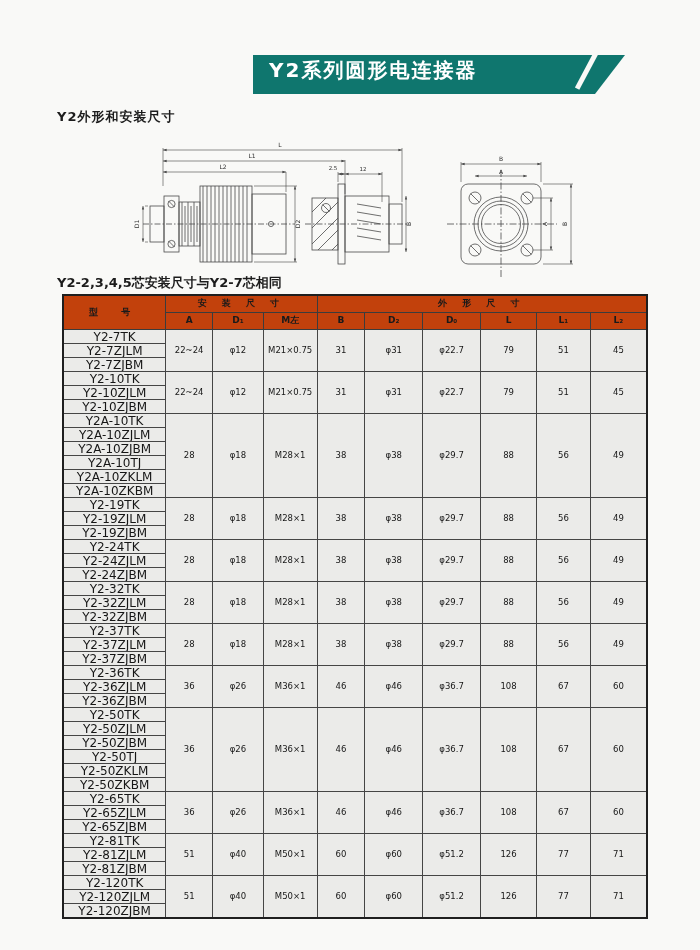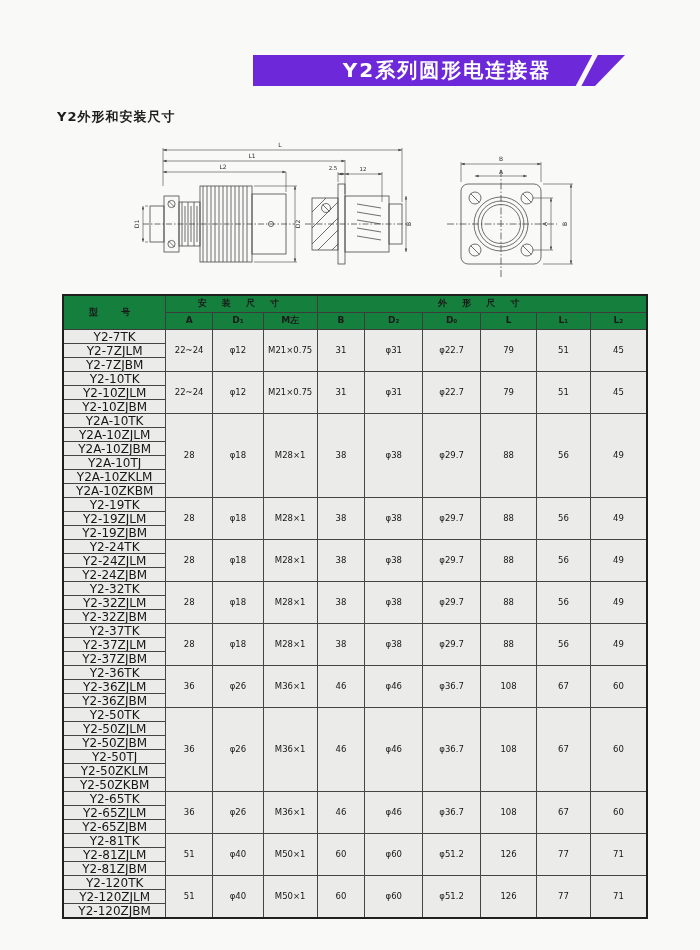--- a/index.html
+++ b/index.html
@@ -1,34 +1,34 @@
 <!DOCTYPE html>
 <html><head>
 <meta charset="utf-8">
 <style>
   html,body{margin:0;padding:0;}
   body{width:700px;height:950px;background:#ffffff;font-family:"DejaVu Sans","Liberation Sans",sans-serif;}
   .page{position:relative;width:700px;height:950px;background:#f9f9f7;overflow:hidden;}
 
   
-  .banner{position:absolute;left:253px;top:55px;width:372px;height:31px;background:#6d28d9;
-          clip-path:polygon(0 0,100% 0,calc(100% - 30px) 100%,0 100%);text-align:center;}
+  .banner{position:absolute;left:253px;top:55px;width:372px;height:39px;background:#0f766e;
+          clip-path:polygon(0 0,100% 0,calc(100% - 30px) 100%,0 100%);}
   .banner .slit{position:absolute;right:36px;top:-4px;width:5px;height:40px;background:#f9f9f7;transform:rotate(28deg);}
   .banner span{display:block;padding-left:16px;line-height:31px;font-size:20px;font-weight:bold;color:#ffffff;letter-spacing:2px;}
 
   .sec-title{position:absolute;left:57px;top:108px;font-size:13px;font-weight:bold;color:#1c1c1c;letter-spacing:1px;}
   .note-title{position:absolute;left:57px;top:274px;font-size:13px;font-weight:bold;color:#1c1c1c;}
 
   .drawing{position:absolute;left:95px;top:136px;}
   .drawing svg{display:block;}
 
   
   table.spec{position:absolute;left:62px;top:294px;width:586px;border-collapse:collapse;
              border:2px solid #1f1f1f;table-layout:fixed;background:#ebebe9;}
-  table.spec th{border:1px solid #3c3c3c;background:#15803d;font-size:9px;font-weight:bold;color:#1a1a1a;
+  table.spec th{border:1px solid #3c3c3c;background:#c2410c;font-size:9px;font-weight:bold;color:#1a1a1a;
                 padding:1px 0;height:14px;line-height:1.1;}
   table.spec th.grp{letter-spacing:6px;}
   table.spec th.model-h{letter-spacing:10px;margin-top:40px;}
   table.spec td{border:1px solid #454545;font-size:8px;color:#161616;text-align:center;
                 padding:0 1px;height:13px;line-height:1;background:#ebebe9;overflow:hidden;white-space:nowrap;}
   table.spec td.model{font-size:12px;}
   table.spec td.val{font-size:8.5px;}
 
   
   .dimtxt{font-family:"DejaVu Sans",sans-serif;font-size:6px;fill:#2e2e2e;}
@@ -134,20 +134,21 @@
         <text class="dimtxt" x="205" y="88" text-anchor="middle" transform="rotate(-90 205 88)">D2</text>
         <text class="dimtxt" x="316" y="88" text-anchor="middle" transform="rotate(-90 316 88)">B</text>
         <text class="dimtxt" x="406" y="25" text-anchor="middle">B</text>
         <text class="dimtxt" x="406" y="37.5" text-anchor="middle">A</text>
         <text class="dimtxt" x="452" y="88" text-anchor="middle" transform="rotate(-90 452 88)">A</text>
         <text class="dimtxt" x="472" y="88" text-anchor="middle" transform="rotate(-90 472 88)">B</text>
       </g>
     </svg>
   </div>
 
+  <div class="note-title">Y2-2,3,4,5芯安装尺寸与Y2-7芯相同</div>
 
   <table class="spec">
     <colgroup>
       <col style="width:17.6%">
         <col style="width:8.0%">
         <col style="width:8.7%">
         <col style="width:9.2%">
       <col style="width:8.2%">
         <col style="width:9.9%">
         <col style="width:9.9%">

